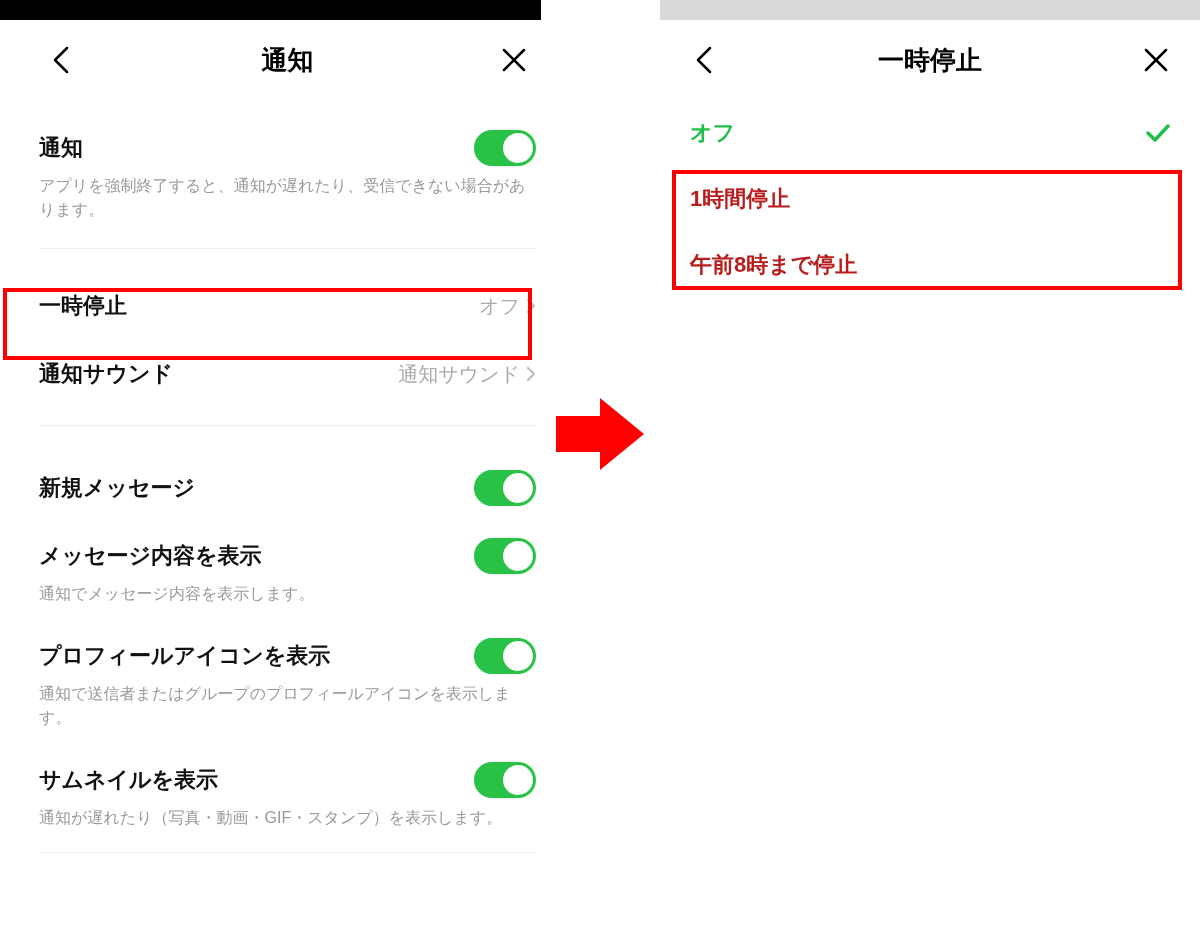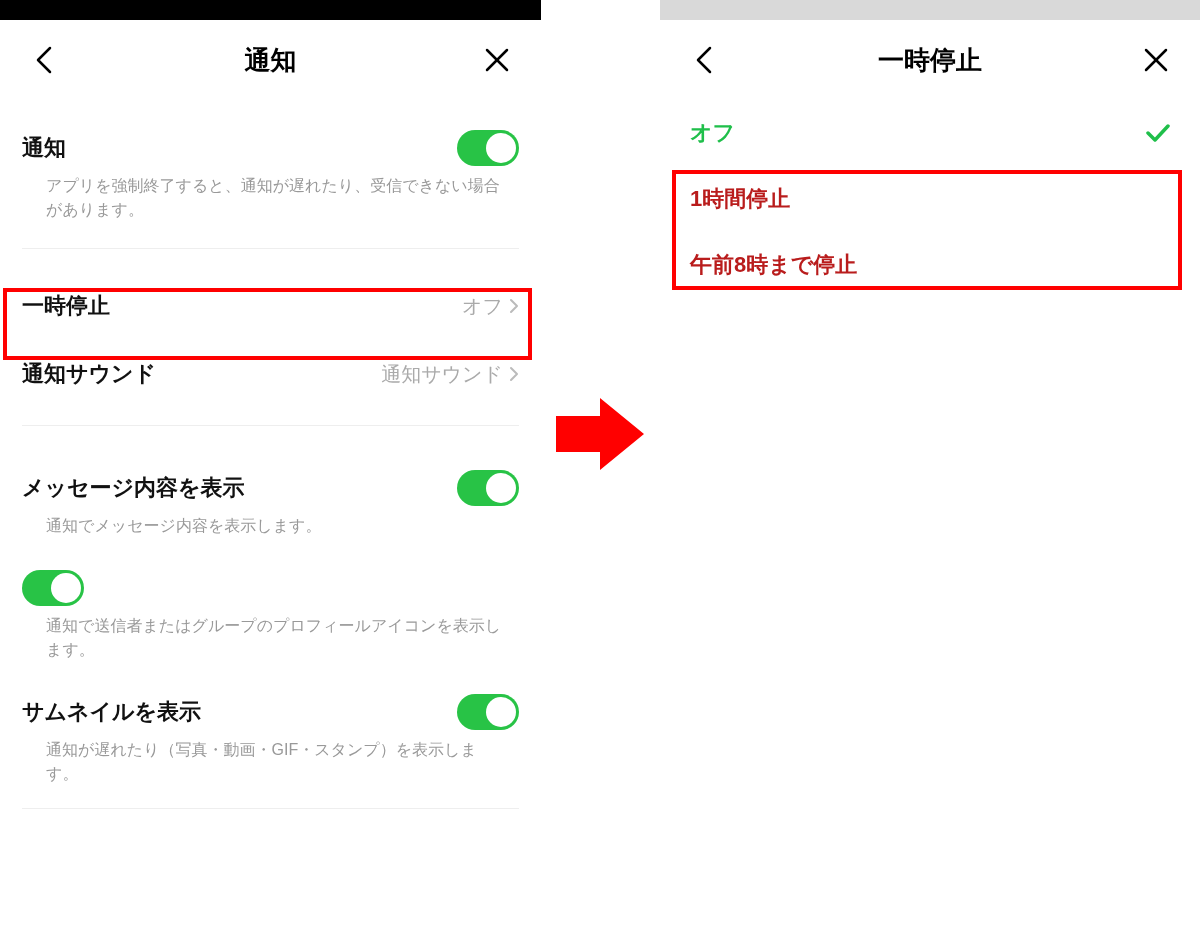--- a/index.html
+++ b/index.html
@@ -18,20 +18,21 @@
   }
 
   
   .left-screen {
     position: absolute;
     left: 0;
     top: 0;
     width: 541px;
     height: 941px;
     background: #ffffff;
+    padding-left: 17px;
   }
   .left-statusbar {
     position: absolute;
     left: 0; top: 0;
     width: 541px;
     height: 20px;
     background: #000000;
   }
 
   .header {
@@ -69,21 +70,20 @@
     font-size: 22px;
     font-weight: 700;
     color: #111;
   }
   .row-desc {
     font-size: 16px;
     color: #999;
     line-height: 1.5;
     margin-top: 8px;
     padding-right: 10px;
-    margin-left: 24px;
   }
   .row-value {
     font-size: 20px;
     color: #aaa;
     display: flex;
     align-items: center;
     gap: 6px;
   }
 
   .toggle {
@@ -224,33 +224,40 @@
         <span>通知サウンド</span>
         <svg width="10" height="16" viewBox="0 0 10 16">
             <polyline points="2,2 8,8 2,14" fill="none" stroke="#bbb" stroke-width="2" stroke-linecap="round" stroke-linejoin="round"></polyline>
           </svg>
       </span>
     </div>
 
     <div class="sep" style="margin-top:20px;"></div>
     <div style="height:18px;"></div>
 
+    <div class="row row-flex">
+      <span class="row-title">新規メッセージ</span>
+      <div class="toggle">
+          <div class="knob"></div>
+        </div>
+    </div>
 
     <div class="row">
       <div class="row-flex">
         <span class="row-title">メッセージ内容を表示</span>
         <div class="toggle">
             <div class="knob"></div>
           </div>
       </div>
       <div class="row-desc">通知でメッセージ内容を表示します。</div>
     </div>
 
     <div class="row">
       <div class="row-flex">
+        <span class="row-title">プロフィールアイコンを表示</span>
         <div class="toggle">
             <div class="knob"></div>
           </div>
       </div>
       <div class="row-desc">通知で送信者またはグループのプロフィールアイコンを表示します。</div>
     </div>
 
     <div class="row">
       <div class="row-flex">
         <span class="row-title">サムネイルを表示</span>

